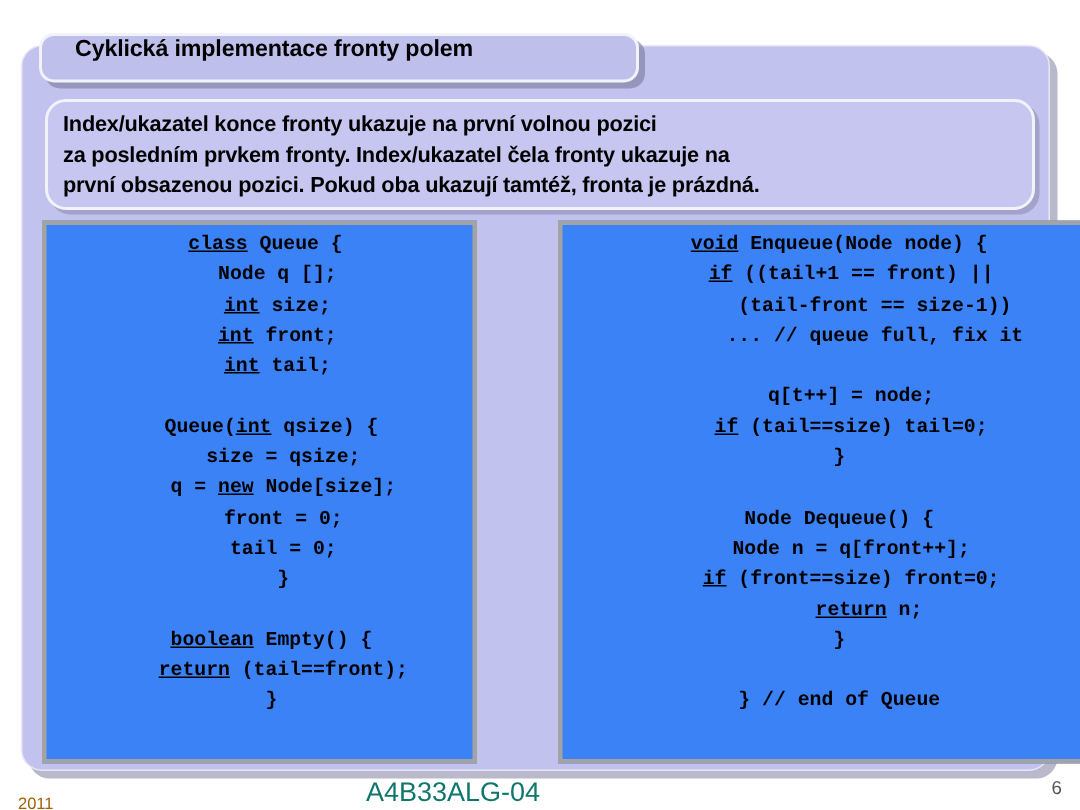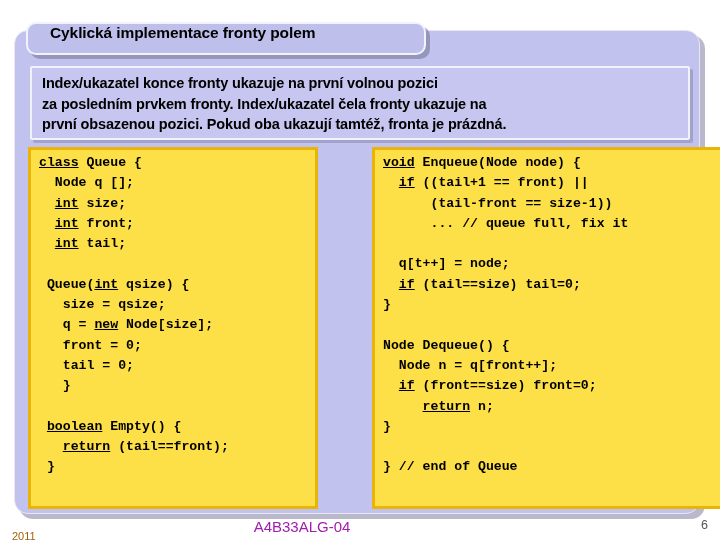--- a/index.html
+++ b/index.html
@@ -55,43 +55,44 @@
 
   
   #body-plate {
     position: absolute;
     left: 30px;
     top: 66px;
     width: 660px;
     height: 74px;
     background: #c6c6f0;
     border: 2px solid #f2f2fb;
-    border-radius: 2px;
+    border-radius: 14px;
     box-shadow: 3px 3px 0 0 rgba(130,130,165,0.5);
     box-sizing: border-box;
     padding: 5px 10px 0 10px;
     z-index: 5;
   }
   #body-text {
     font-size: 14.5px;
     font-weight: bold;
     line-height: 20.5px;
     color: #000000;
     letter-spacing: -0.15px;
     white-space: pre-line;
   }
 
   
   .code-box {
     position: absolute;
-    background: #fde047;
-    border: 3px solid #eab308;
+    background: #3b82f6;
+    border: 3px solid #a3a3a3;
     box-sizing: border-box;
     overflow: hidden;
     z-index: 6;
+    text-align: center;
   }
   #code-box-left {
     left: 28px;
     top: 147px;
     width: 290px;
     height: 362px;
   }
   #code-box-right {
     left: 324px;
     top: 147px;
@@ -128,22 +129,22 @@
     top: 12px;
     font-size: 11px;
     color: #a16207;
   }
   #footer-course {
     position: absolute;
     left: 0;
     top: 0;
     width: 604px;
     text-align: center;
-    font-size: 15px;
-    color: #a21caf;
+    font-size: 18px;
+    color: #0f766e;
   }
   #footer-page {
     position: absolute;
     right: 12px;
     top: 0;
     font-size: 12.5px;
     color: #555555;
   }
 </style>
 </head>

